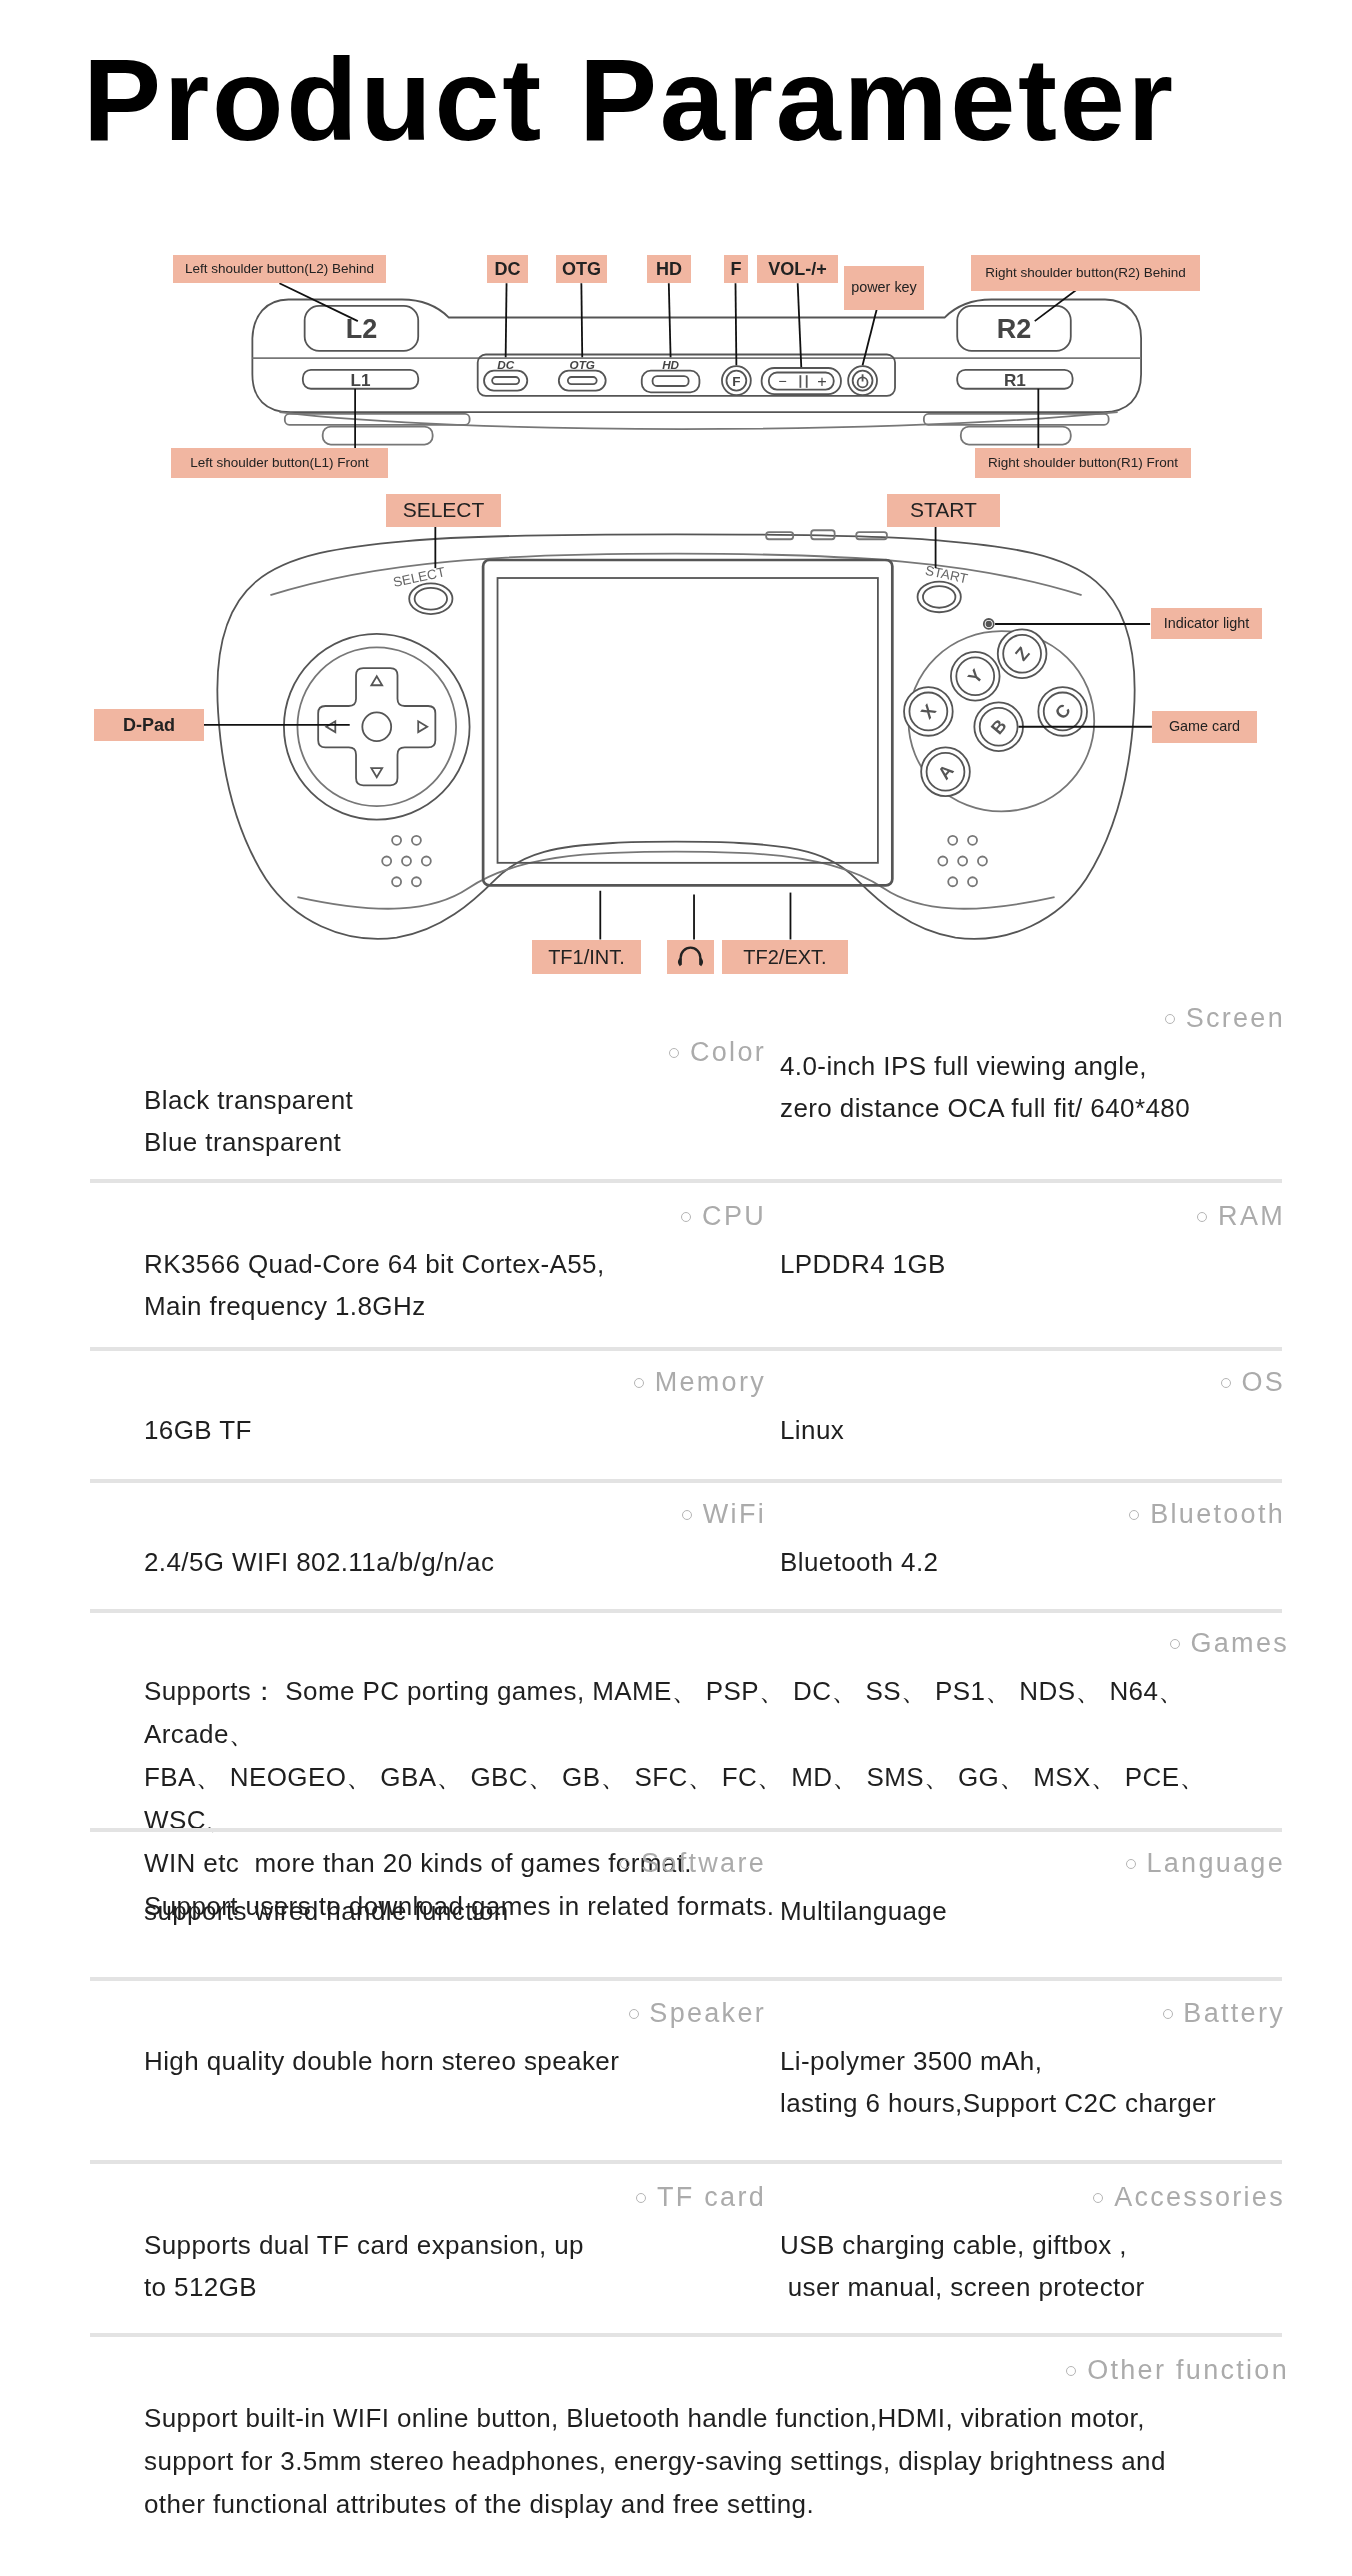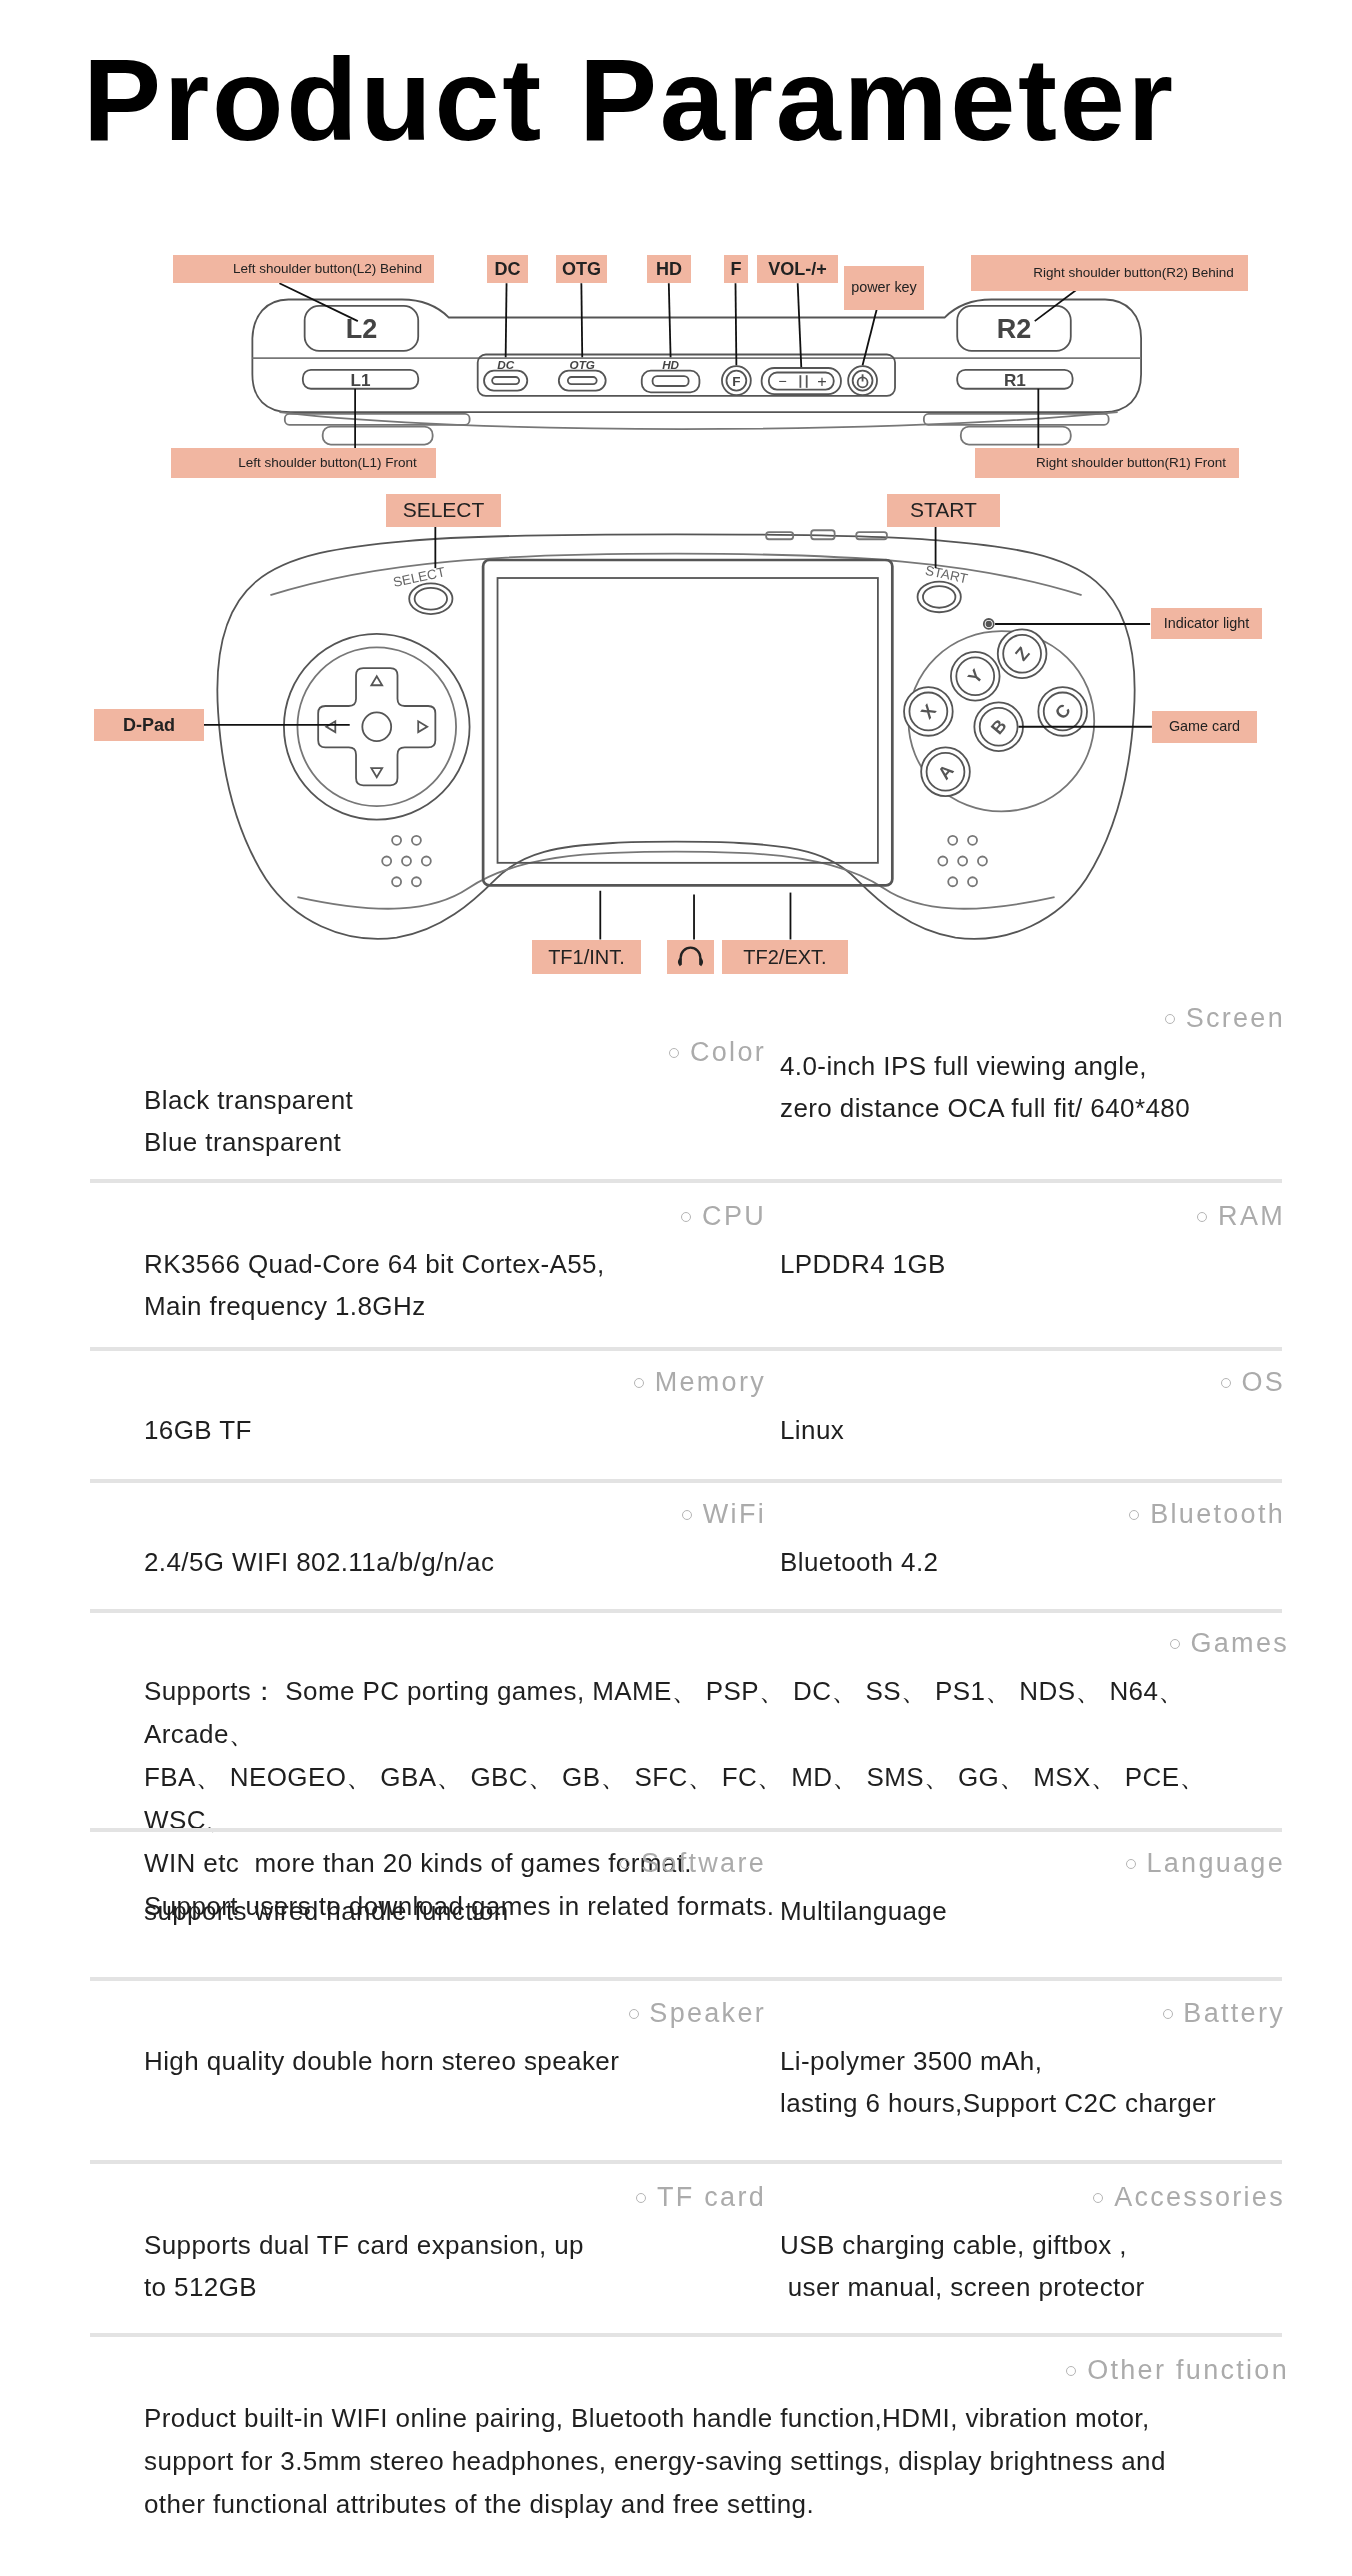--- a/index.html
+++ b/index.html
@@ -6,21 +6,21 @@
   #page{position:relative;width:1352px;height:2576px;background:#fff;overflow:hidden;
         font-family:"Liberation Sans","DejaVu Sans",sans-serif;color:#1c1c1c;}
 
   
   .title{position:absolute;left:83px;top:32px;width:1190px;font-size:117px;font-weight:bold;
          letter-spacing:2.7px;color:#000;white-space:nowrap;}
 
   
   .tag{position:absolute;background:#f1b6a1;color:#222;display:flex;align-items:center;
        justify-content:center;text-align:center;line-height:1.05;}
-  .tag.small{font-size:13.5px;padding-left:48px;}
+  .tag.small{font-size:13.5px;}
   .tag.port{font-size:18px;font-weight:bold;}
   .tag.mid{font-size:14.4px;}
   .tag.big{font-size:21px;}
   .tag.btm{font-size:20px;}
 
   
   #art{position:absolute;left:0;top:0;}
 
   
   .divider{position:absolute;left:90px;width:1192px;height:3.6px;background:#e3e3e3;}
@@ -354,19 +354,19 @@
     <div class="ln">USB charging cable, giftbox ,</div>
     <div class="ln"> user manual, screen protector</div>
   </div>
   <div class="divider" style="top:2333px;"></div>
 
   <div class="cell full" style="top:2355px;">
     <div class="hdr">
         <span class="dot"></span>
         <span>Other function</span>
       </div>
-    <div class="ln">Product built-in WIFI online pairing, Bluetooth handle function,HDMI, vibration motor,</div>
+    <div class="ln">Support built-in WIFI online button, Bluetooth handle function,HDMI, vibration motor,</div>
     <div class="ln">support for 3.5mm stereo headphones, energy-saving settings, display brightness and</div>
     <div class="ln">other functional attributes of the display and free setting.</div>
   </div>
 
 </div>
 
 
 </body></html>

